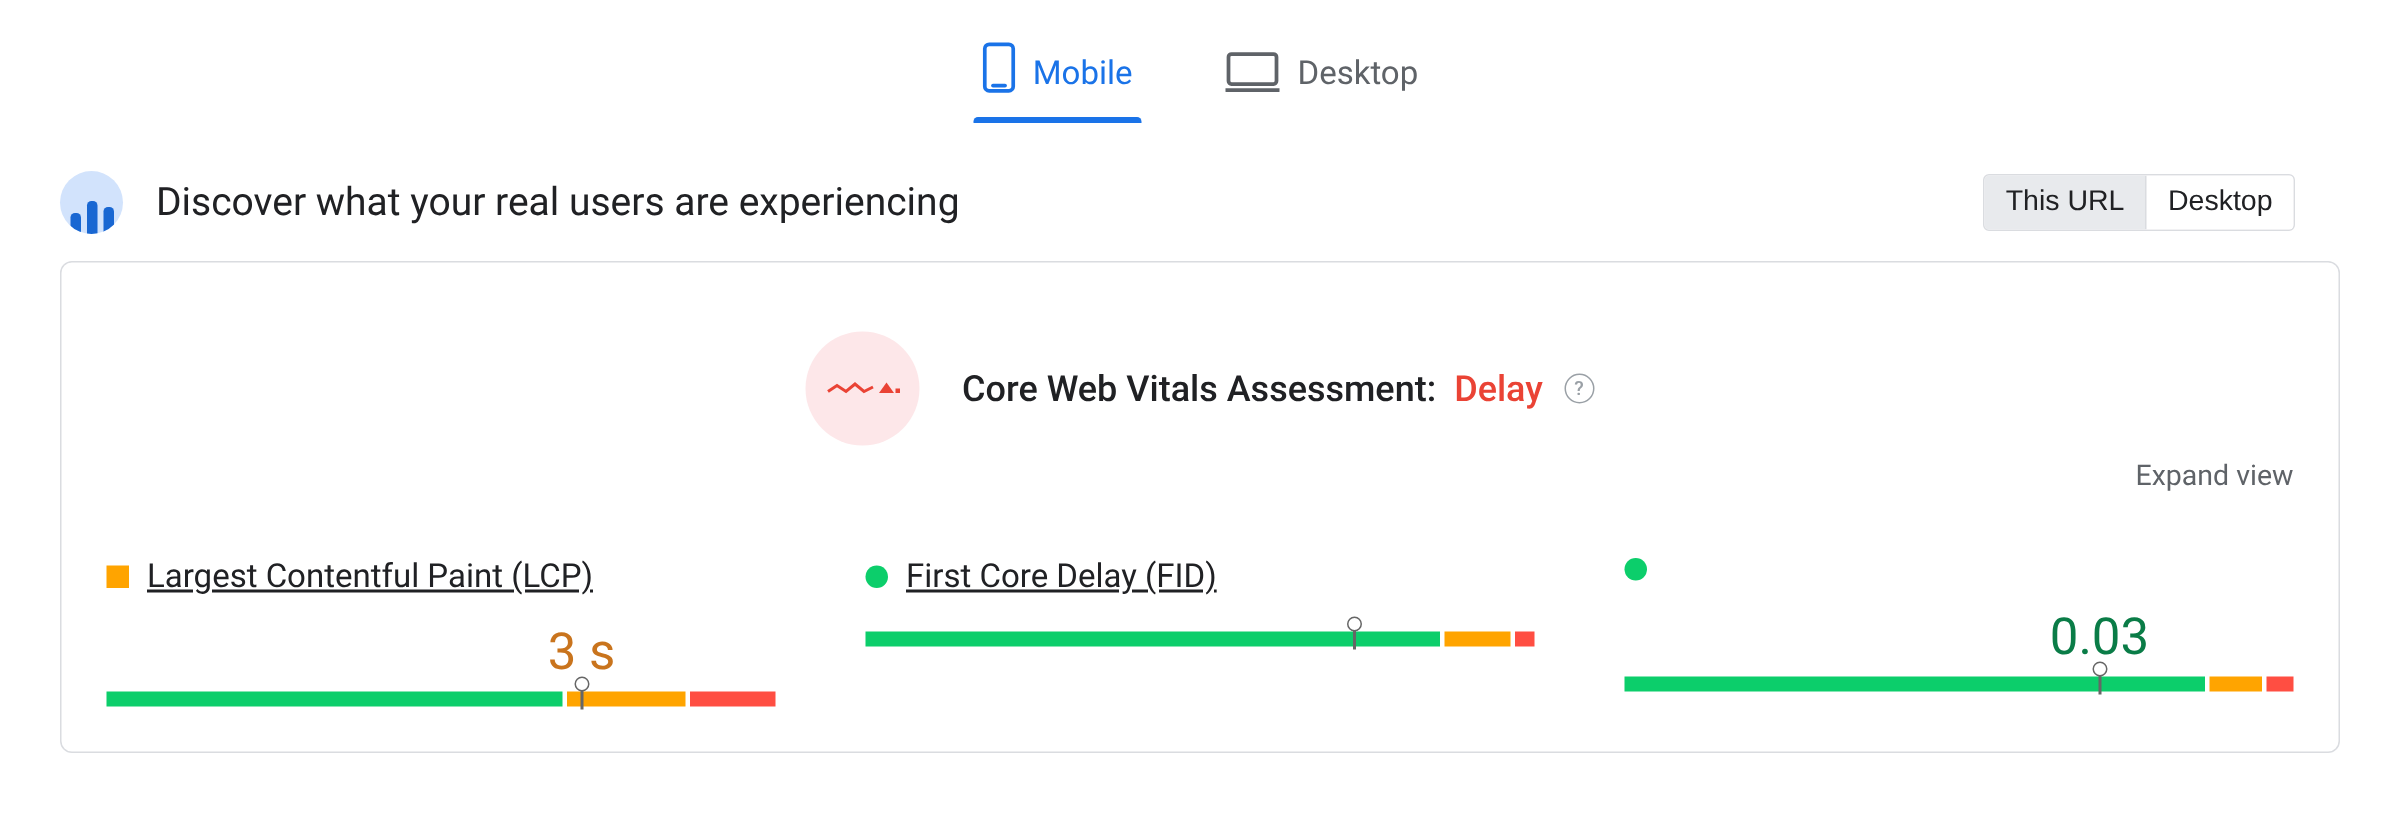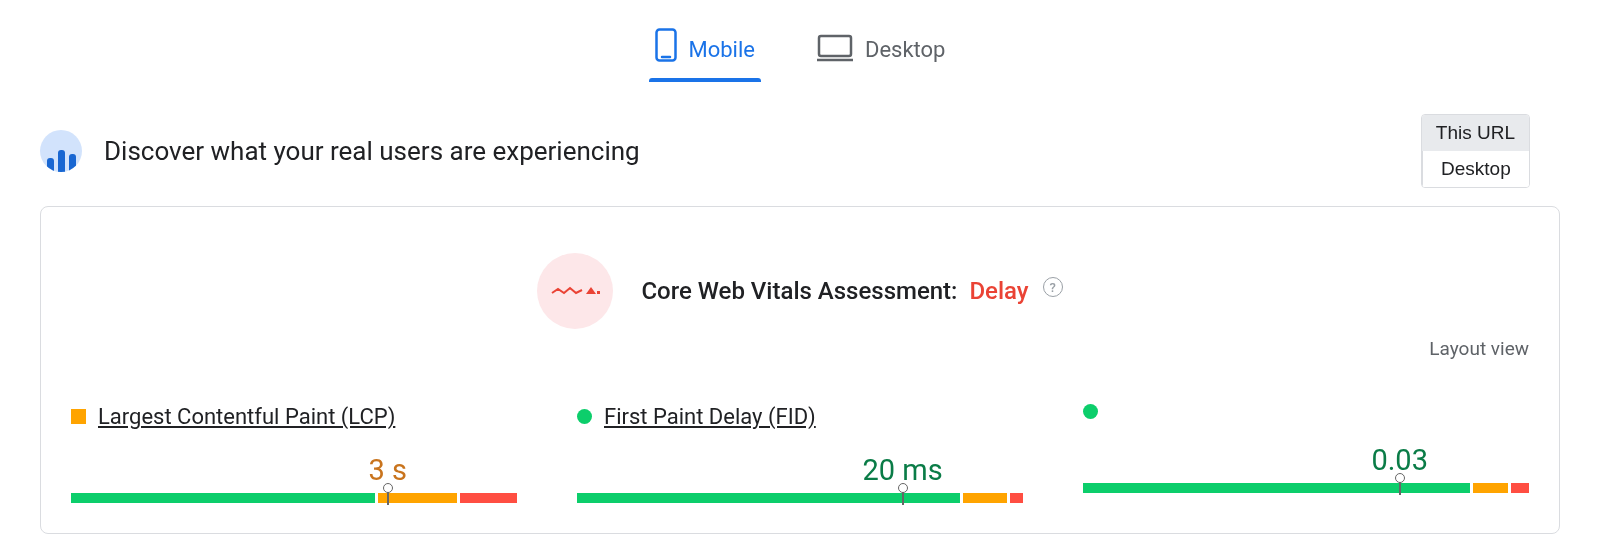--- a/index.html
+++ b/index.html
@@ -83,21 +83,20 @@
     font-size: 26px;
     color: var(--text);
     font-weight: 400;
   }
 
   .scope-toggle {
     display: flex;
     border: 1px solid var(--border);
     border-radius: 4px;
     overflow: hidden;
-    flex-direction: column;
   }
   .scope-toggle button {
     border: none;
     background: #fff;
     font-size: 19px;
     color: var(--text);
     padding: 7px 14px;
     cursor: pointer;
   }
   .scope-toggle button.active {
@@ -128,20 +127,21 @@
     border-radius: 50%;
     background: #fde7e9;
     display: flex;
     align-items: center;
     justify-content: center;
   }
   .assessment-text {
     font-size: 24px;
     font-weight: 500;
     display: flex;
+    align-items: center;
     gap: 8px;
   }
   .assessment-status {
     color: var(--red-text);
     font-weight: 500;
     margin-left: 4px;
   }
   .help-icon {
     width: 20px;
     height: 20px;
@@ -194,21 +194,21 @@
     color: var(--text);
     cursor: pointer;
   }
   .metric-value-row {
     position: relative;
     height: 34px;
     margin-bottom: 2px;
   }
   .metric-value {
     position: absolute;
-    font-size: 29px;
+    font-size: 34px;
     transform: translateX(-50%);
     white-space: nowrap;
     bottom: 0;
     text-align: center;
   }
   .val-orange { color: #c9741d; }
   .val-green { color: #0a7c47; }
 
   .bar {
     position: relative;
@@ -293,21 +293,21 @@
         <rect x="47" y="10" width="3" height="3" fill="#ea4335"></rect>
       </svg>
     </div>
     <div class="assessment-text">
       <span>Core Web Vitals Assessment:</span>
       <span class="assessment-status">Delay</span>
       <span class="help-icon">?</span>
     </div>
   </div>
 
-  <div class="expand-row">Layout view</div>
+  <div class="expand-row">Expand view</div>
 
   <div class="metrics" id="metrics">
       <div class="metric">
         <div class="metric-header">
           <span class="status-square"></span>
           <span class="metric-name">Largest Contentful Paint (LCP)</span>
         </div>
         <div class="metric-value-row">
           <div class="metric-value val-orange" style="left: 71%;">3 s</div>
         </div>
@@ -317,24 +317,21 @@
           <div class="seg red" style="width: 13%;"></div>
           <div class="marker" style="left: 71%;">
             <div class="pin"></div>
             <div class="stem"></div>
           </div>
         </div>
       </div>
       <div class="metric">
         <div class="metric-header">
           <span class="status-dot"></span>
-          <span class="metric-name">First Paint Delay (FID)</span>
-        </div>
-        <div class="metric-value-row">
-          <div class="metric-value val-green" style="left: 73%;">20 ms</div>
+          <span class="metric-name">First Core Delay (FID)</span>
         </div>
         <div class="bar">
           <div class="seg green" style="width: 87%;"></div>
           <div class="seg orange" style="width: 10%;"></div>
           <div class="seg red" style="width: 3%;"></div>
           <div class="marker" style="left: 73%;">
             <div class="pin"></div>
             <div class="stem"></div>
           </div>
         </div>

